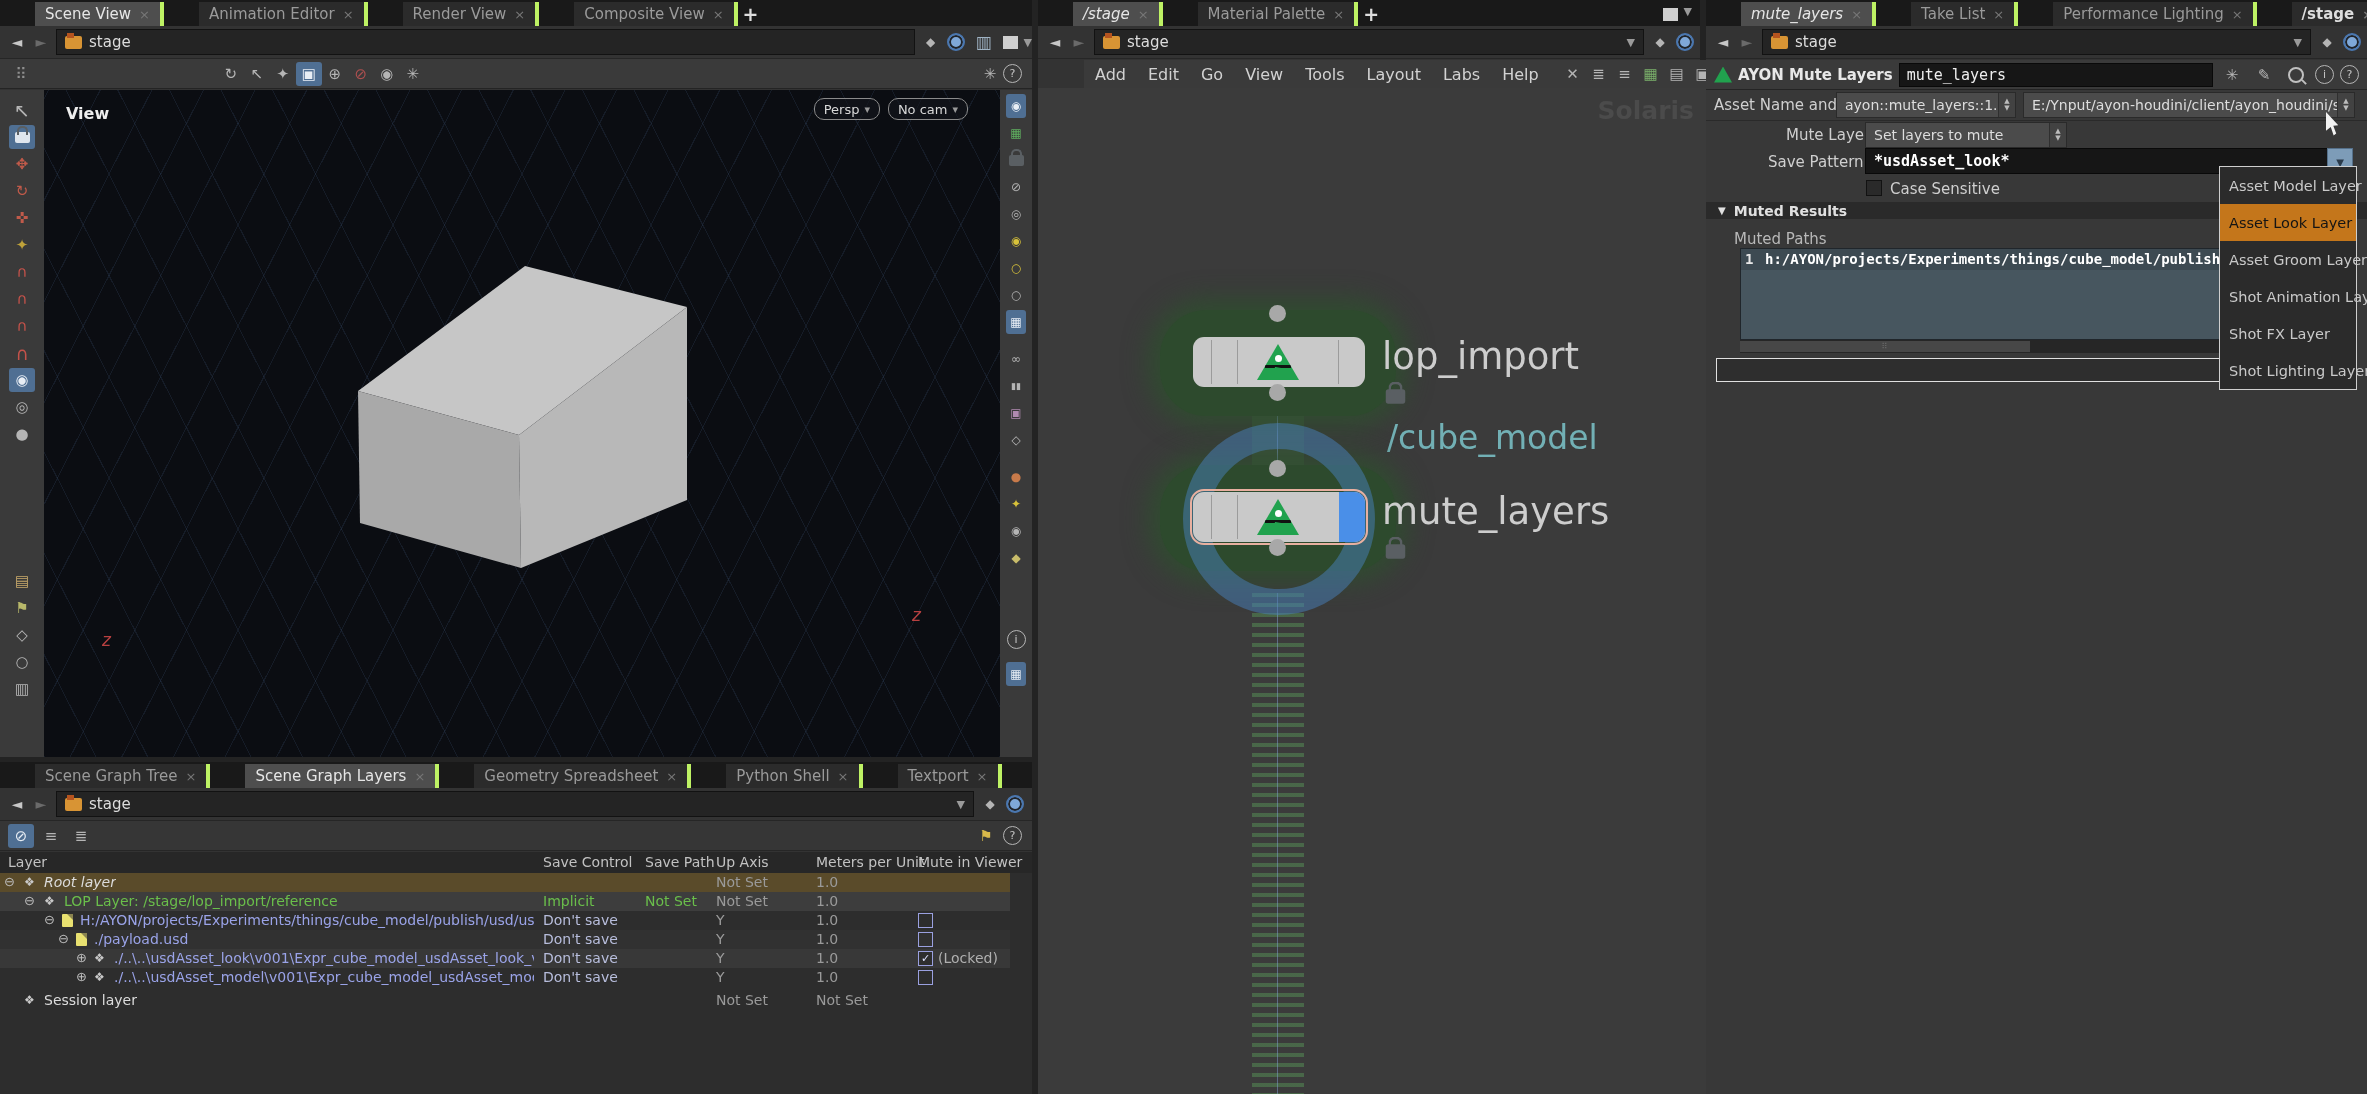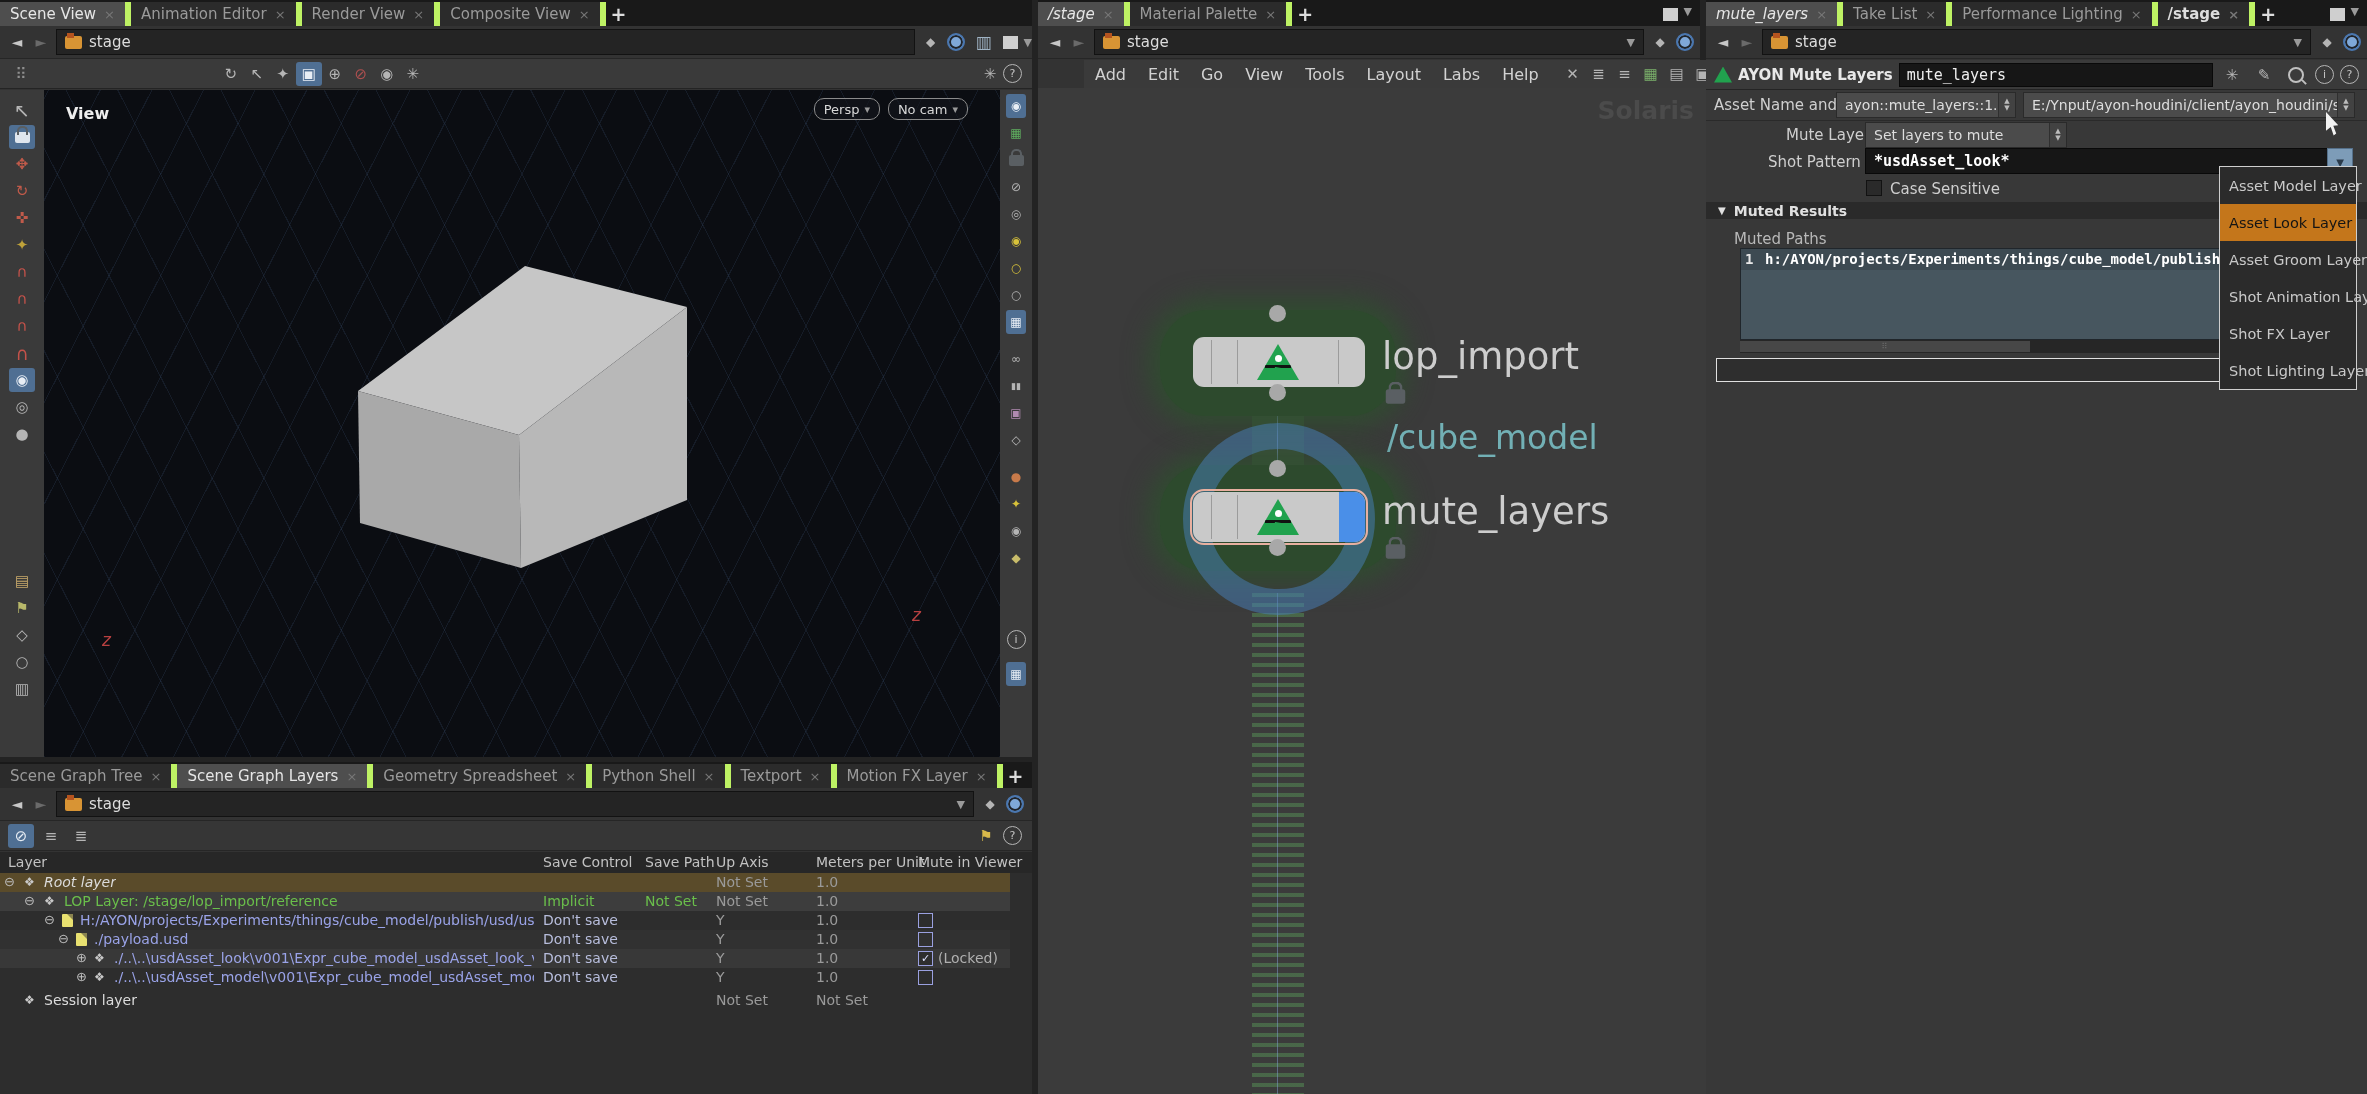--- a/index.html
+++ b/index.html
@@ -3,21 +3,21 @@
 <meta charset="utf-8">
 <style>
   html,body{margin:0;padding:0;background:#1d1d1d;}
   .app{position:relative;width:2367px;height:1094px;background:#333;overflow:hidden;
        font-family:"DejaVu Sans","Liberation Sans",sans-serif;font-size:15px;color:#ccc;
        -webkit-font-smoothing:antialiased;}
   .abs{position:absolute;}
   
   .tabbar{position:absolute;height:26px;background:#191919;display:flex;align-items:flex-end;}
   .tab{height:24px;display:flex;align-items:center;gap:8px;padding:0 10px;background:#2b2b2b;
-       color:#9a9a9a;font-size:15px;border-right:6px solid #bef264;white-space:nowrap;}
+       color:#9a9a9a;font-size:15px;border-right:4px solid #bef264;white-space:nowrap;margin-left:35px;}
   .tab.active{background:#4e4e4e;color:#e6e6e6;}
   .tab.italic span:first-child{font-style:italic;}
   .tab .x{color:#777;font-size:13px;}
   .plusbtn{width:26px;height:24px;display:flex;align-items:center;justify-content:center;
        color:#ddd;font-size:19px;font-weight:bold;}
   .cornerbox{width:15px;height:13px;background:#cfcfcf;}
   
   .pathrow{position:absolute;height:33px;background:#333;display:flex;align-items:center;gap:6px;
        border-bottom:1px solid #262626;}
   .navbtn{width:18px;height:18px;display:flex;align-items:center;justify-content:center;
@@ -524,21 +524,21 @@
 
     <span class="plabel" style="left:80px;top:36px;width:72px;text-align:right;">Mute Layers</span>
     <div class="combo" style="left:159px;top:32px;width:200px;">
       <span class="txt">Set layers to mute</span>
       <span class="spin">
           <span>▲</span>
           <span>▼</span>
         </span>
     </div>
 
-    <span class="plabel" style="left:62px;top:63px;width:90px;text-align:right;">Shot Pattern</span>
+    <span class="plabel" style="left:62px;top:63px;width:90px;text-align:right;">Save Pattern</span>
     <div class="darkfield" style="left:159px;top:58px;width:446px;">*usdAsset_look*</div>
     <div class="abs" style="left:621px;top:58px;width:24px;height:26px;background:#7d9cb8;border:1px solid #55708a;display:flex;align-items:center;justify-content:center;color:#2a3a4a;font-size:10px;">▼</div>
 
     <span class="abs" style="left:160px;top:90px;width:14px;height:14px;background:#2a2a2a;border:1px solid #121212;"></span>
     <span class="plabel" style="left:184px;top:90px;">Case Sensitive</span>
 
     <div class="secthead" style="left:0;top:112px;width:661px;height:17px;">
       <span style="font-size:10px;">▼</span>
       <span>Muted Results</span>
     </div>

